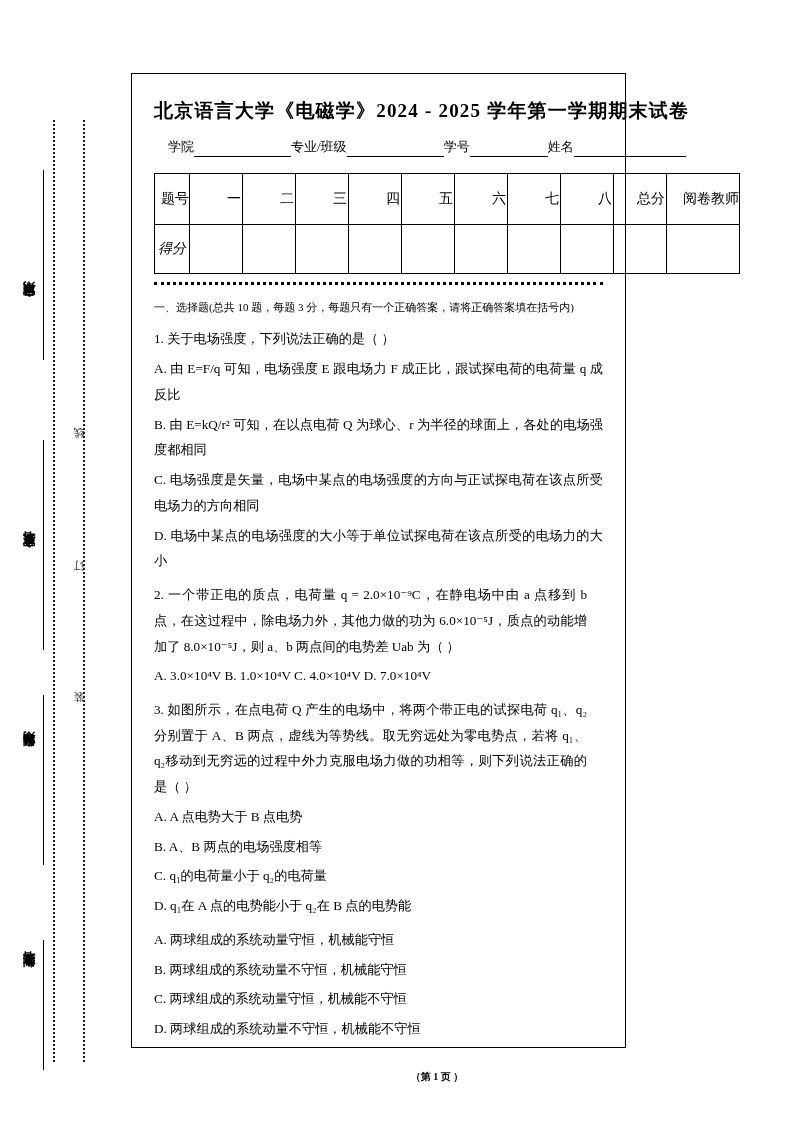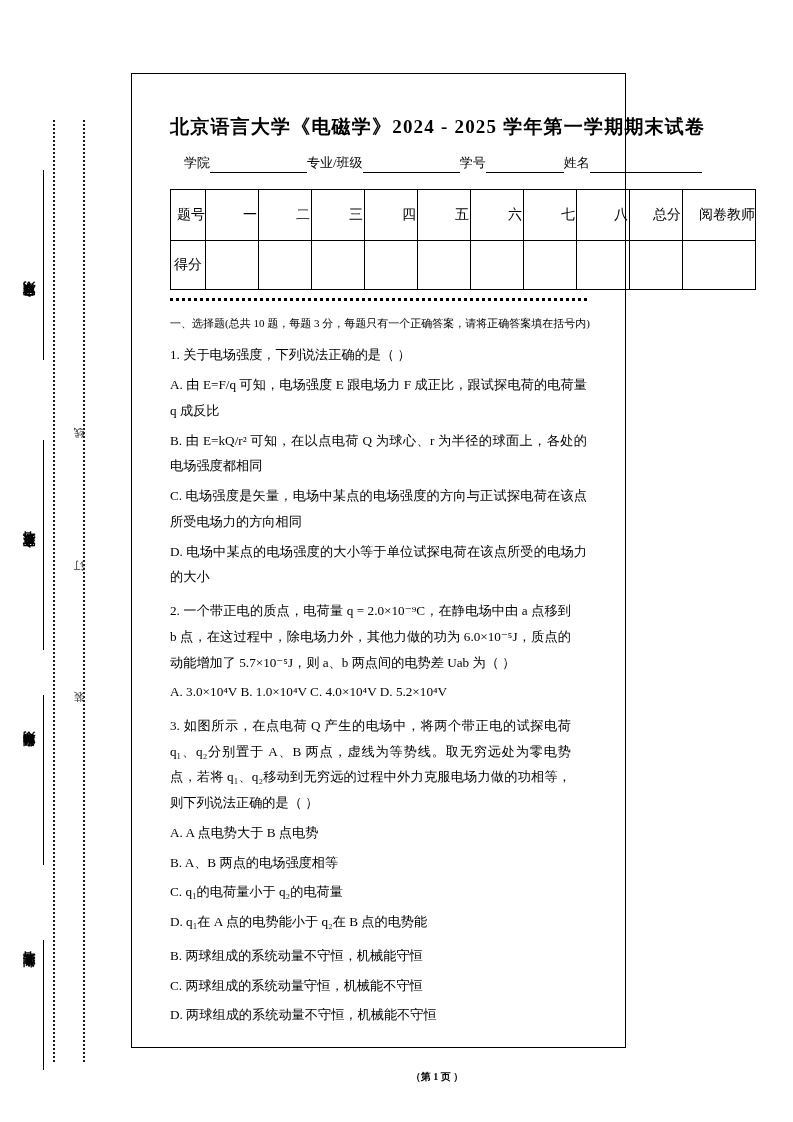--- a/index.html
+++ b/index.html
@@ -77,21 +77,21 @@
 
   
   .sheet {
     position: absolute;
     left: 131px;
     top: 73px;
     width: 495px;
     height: 975px;
     border: 1.6px solid #000;
     box-sizing: border-box;
-    padding: 16px;
+    padding: 0;
   }
   .inner {
     padding: 16px 22px 0 22px;
   }
 
   .exam-title {
     text-align: center;
     font-size: 19px;
     font-weight: bold;
     letter-spacing: 1.2px;
@@ -143,21 +143,21 @@
   }
   td.num-cell { width: 50px; }
   td.total-cell { width: 50px; font-size: 13px; }
   td.teacher-cell {
     width: 72px;
     font-size: 13px;
     line-height: 1.1;
     padding: 2px 0;
   }
   tr.row-head td { height: 46px; text-align: right; }
-  tr.row-score td { height: 44px; }
+  tr.row-score td { height: 44px; font-style: italic; }
 
   .dashrule {
     margin: 8px 22px 0 22px;
     border-top: 3px dotted #000;
     height: 0;
   }
 
   
   .body {
     padding: 10px 22px 0 22px;
@@ -280,33 +280,34 @@
 
     <div class="blk">
       <div class="q">1. 关于电场强度，下列说法正确的是（   ）</div>
       <div class="opt">A. 由 E=F/q 可知，电场强度 E 跟电场力 F 成正比，跟试探电荷的电荷量 q 成反比</div>
       <div class="opt">B. 由 E=kQ/r² 可知，在以点电荷 Q 为球心、r 为半径的球面上，各处的电场强度都相同</div>
       <div class="opt">C. 电场强度是矢量，电场中某点的电场强度的方向与正试探电荷在该点所受电场力的方向相同</div>
       <div class="opt">D. 电场中某点的电场强度的大小等于单位试探电荷在该点所受的电场力的大小</div>
     </div>
 
     <div class="blk">
-      <div class="q">2. 一个带正电的质点，电荷量 q = 2.0×10⁻⁹C，在静电场中由 a 点移到 b 点，在这过程中，除电场力外，其他力做的功为 6.0×10⁻⁵J，质点的动能增加了 5.7×10⁻⁵J，则 a、b 两点间的电势差 Uab 为（   ）</div>
-      <div class="opt">A. 3.0×10⁴V    B. 1.0×10⁴V    C. 4.0×10⁴V    D. 5.2×10⁴V</div>
+      <div class="q">2. 一个带正电的质点，电荷量 q = 2.0×10⁻⁹C，在静电场中由 a 点移到 b 点，在这过程中，除电场力外，其他力做的功为 6.0×10⁻⁵J，质点的动能增加了 8.0×10⁻⁵J，则 a、b 两点间的电势差 Uab 为（   ）</div>
+      <div class="opt">A. 3.0×10⁴V    B. 1.0×10⁴V    C. 4.0×10⁴V    D. 7.0×10⁴V</div>
     </div>
 
     <div class="blk">
       <div class="q">3. 如图所示，在点电荷 Q 产生的电场中，将两个带正电的试探电荷 q₁、q₂分别置于 A、B 两点，虚线为等势线。取无穷远处为零电势点，若将 q₁、q₂移动到无穷远的过程中外力克服电场力做的功相等，则下列说法正确的是（   ）</div>
       <div class="opt">A. A 点电势大于 B 点电势</div>
       <div class="opt">B. A、B 两点的电场强度相等</div>
       <div class="opt">C. q₁的电荷量小于 q₂的电荷量</div>
       <div class="opt">D. q₁在 A 点的电势能小于 q₂在 B 点的电势能</div>
     </div>
 
     <div class="blk">
+      <div class="opt">A. 两球组成的系统动量守恒，机械能守恒</div>
       <div class="opt">B. 两球组成的系统动量不守恒，机械能守恒</div>
       <div class="opt">C. 两球组成的系统动量守恒，机械能不守恒</div>
       <div class="opt">D. 两球组成的系统动量不守恒，机械能不守恒</div>
     </div>
 
   </div>
 </div>
 
 <div class="footer">（第 1 页 ）</div>
 

